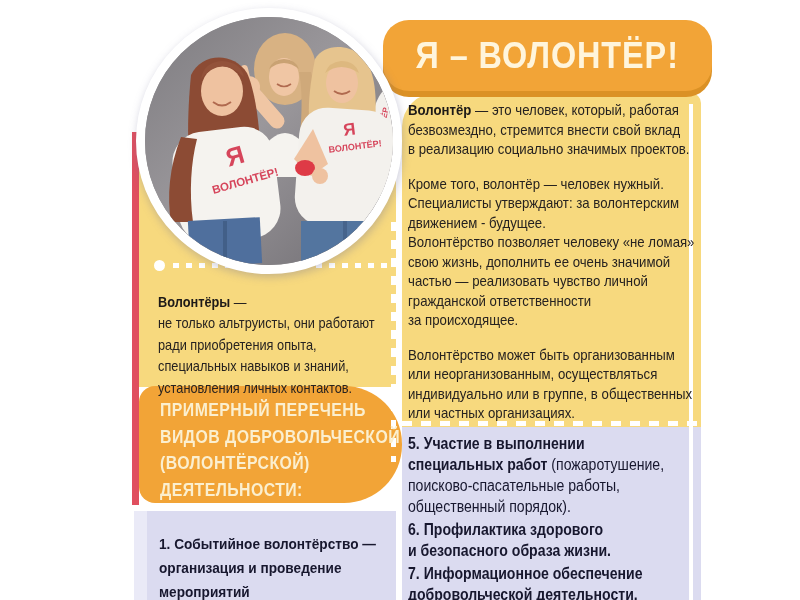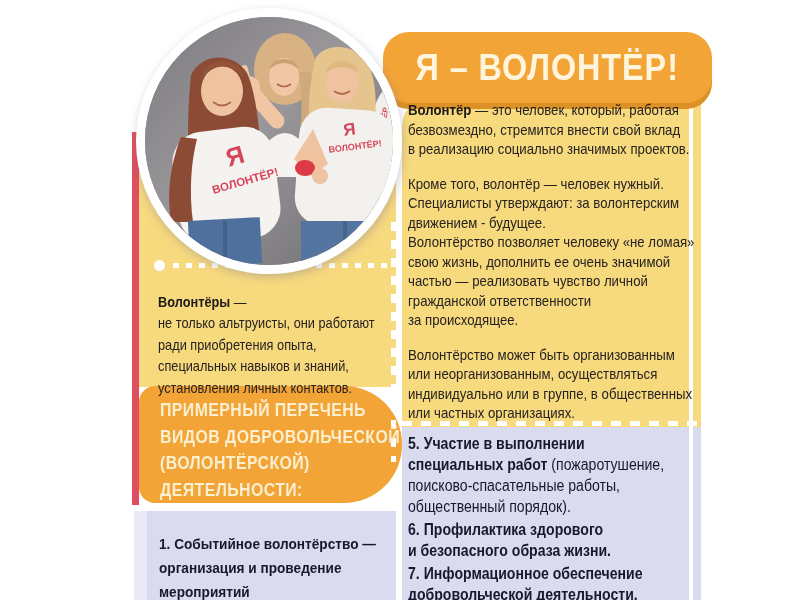--- a/index.html
+++ b/index.html
@@ -29,21 +29,21 @@
   
   .v-dash{left:391px;top:222px;width:5px;height:240px;z-index:6;
     background:repeating-linear-gradient(180deg,#ffffff 0 9px,rgba(255,255,255,0) 9px 18px);}
   .h-dash{left:402px;top:421px;width:299px;height:5px;z-index:4;
     background:repeating-linear-gradient(90deg,#ffffff 0 10px,rgba(255,255,255,0) 10px 19px);}
   .dot-sep-dot{left:154px;top:260px;width:11px;height:11px;border-radius:50%;background:#ffffff;z-index:4;}
   .dot-sep-dashes{left:173px;top:263px;width:219px;height:5px;z-index:4;
     background:repeating-linear-gradient(90deg,#ffffff 0 6px,rgba(255,255,255,0) 6px 13px);}
 
   
-  .banner{left:383px;top:32px;width:329px;height:71px;background:#F2A437;
+  .banner{left:383px;top:20px;width:329px;height:71px;background:#F2A437;
     border-radius:26px;box-shadow:0 6px 0 #DB9125;z-index:4;
     display:flex;align-items:center;justify-content:center;}
   .banner-text{font-size:36px;font-weight:bold;color:#FFF5DC;letter-spacing:1px;
     transform:scaleX(0.9);white-space:nowrap;}
 
   
   .photo{left:136px;top:8px;width:248px;height:248px;border:9px solid #ffffff;border-radius:50%;
     overflow:hidden;z-index:5;box-shadow:1px 3px 9px rgba(110,110,150,0.35);background:#8d8b8e;}
   .photo svg{display:block;}
 

